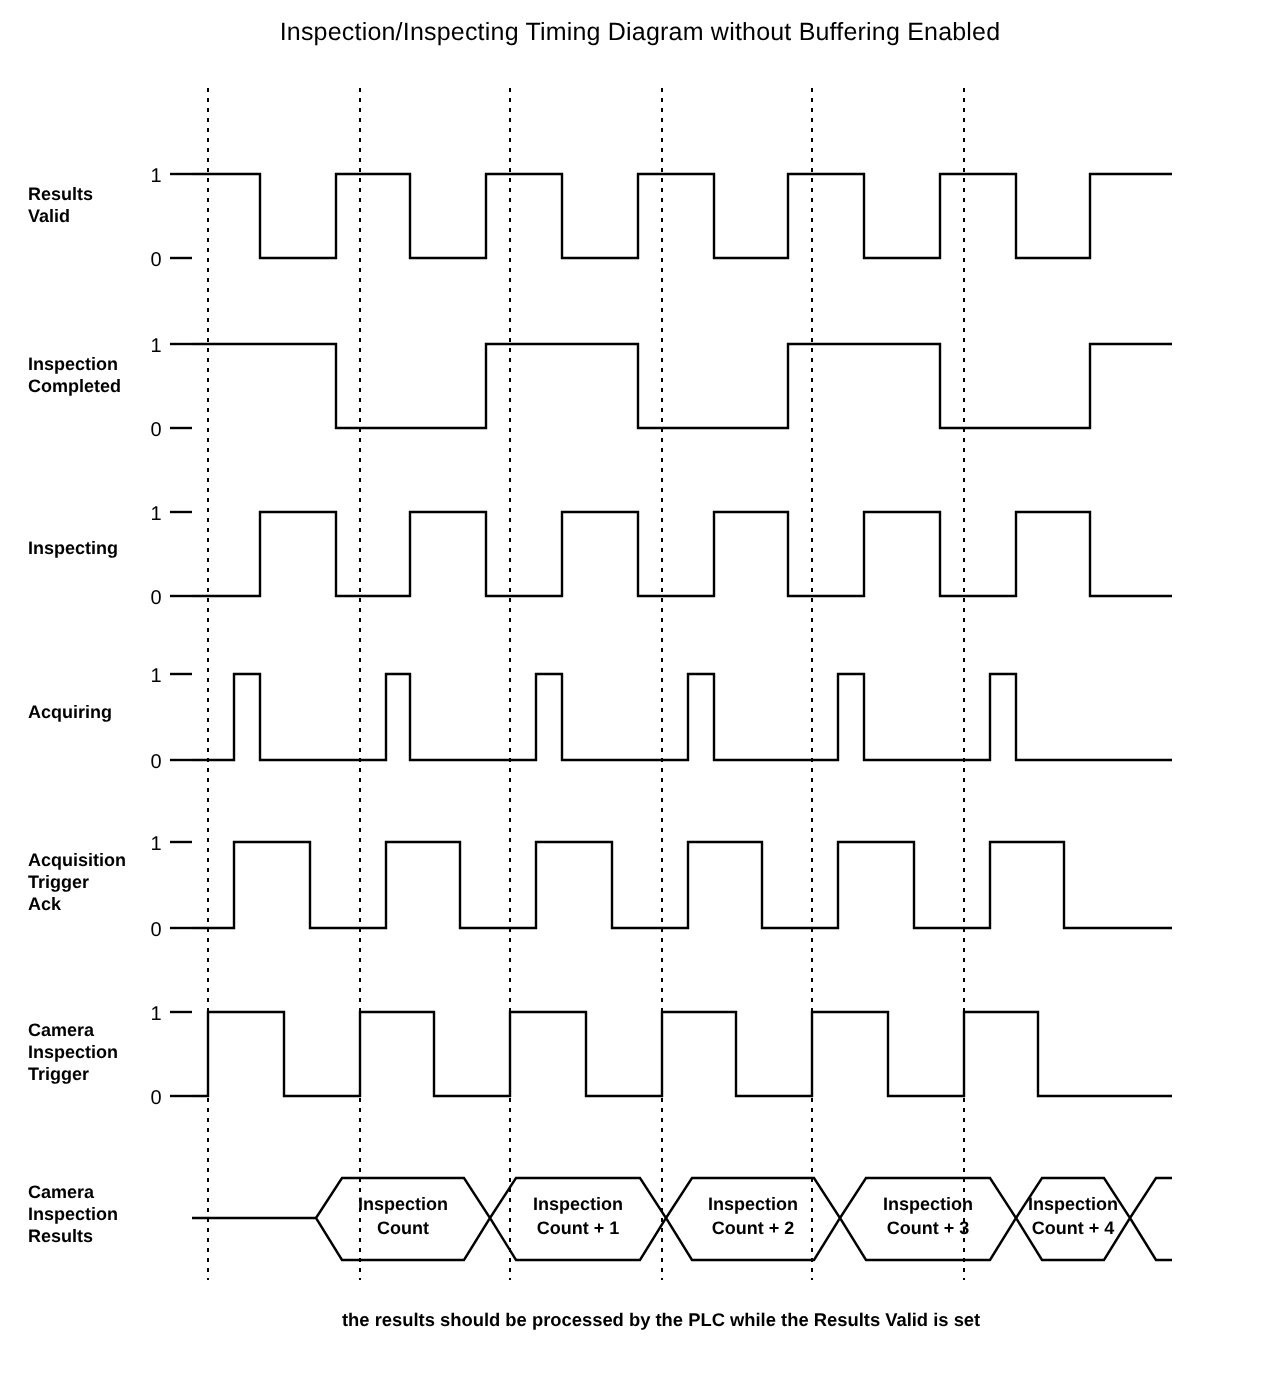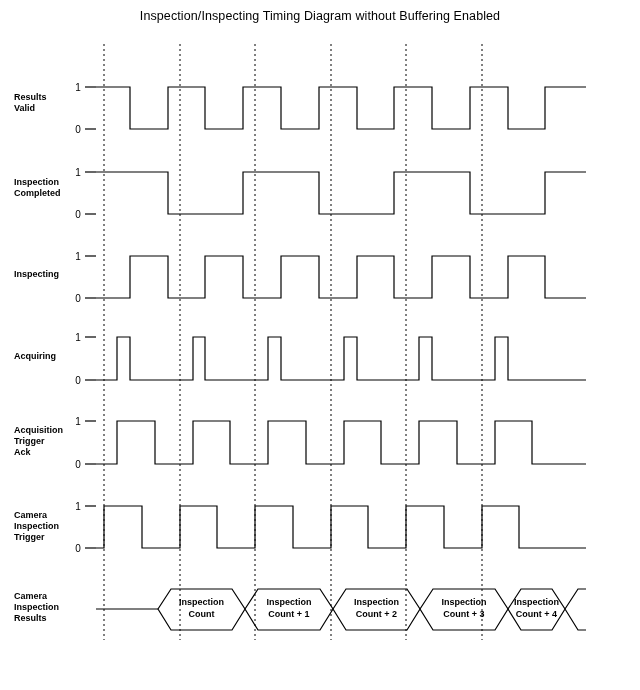--- a/index.html
+++ b/index.html
@@ -93,13 +93,14 @@
       <text x="464" y="605" text-anchor="middle" fill="#000000" class="hex-text">Inspection</text>
       <text x="464" y="617" text-anchor="middle" fill="#000000" class="hex-text">Count + 3</text>
       <path d="M 508 609 L 521 589 L 552 589 L 565 609 L 552 630 L 521 630 Z" fill="none" stroke="#000000" stroke-width="1.2"></path>
       <text x="536.5" y="605" text-anchor="middle" fill="#000000" class="hex-text">Inspection</text>
       <text x="536.5" y="617" text-anchor="middle" fill="#000000" class="hex-text">Count + 4</text>
       <path d="M 565 609 L 578 589 L 586 589 M 565 609 L 578 630 L 586 630" fill="none" stroke="#000000" stroke-width="1.2"></path>
     </g>
 </svg>
 
 <div id="footnote">
+  <div>the results should be processed by the PLC while the Results Valid is set</div>
 </div>
 
 </body></html>

